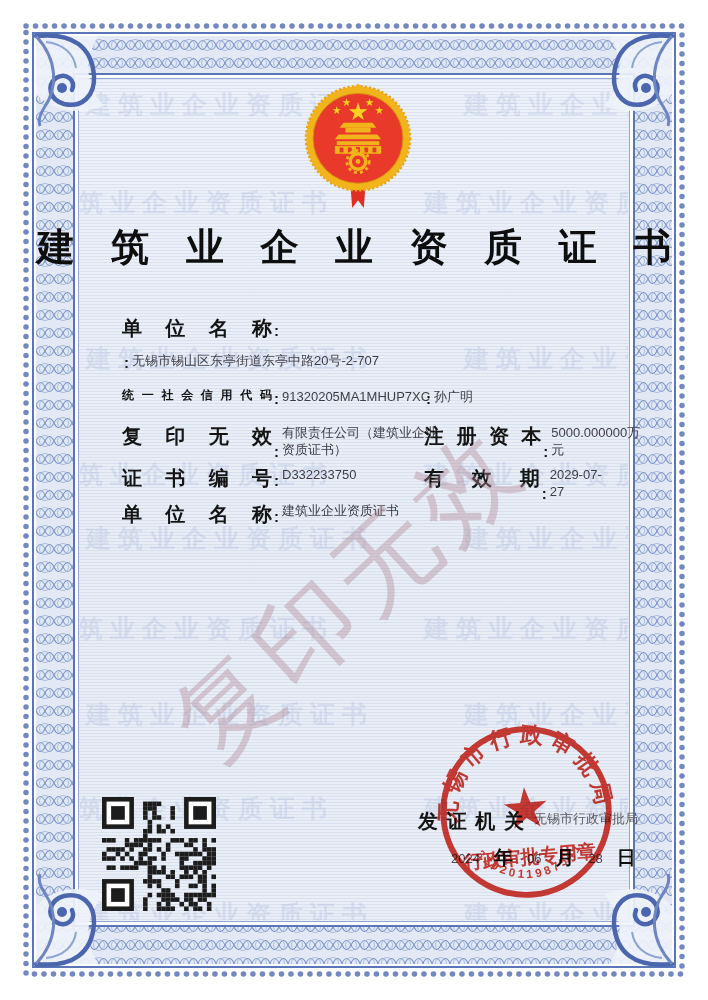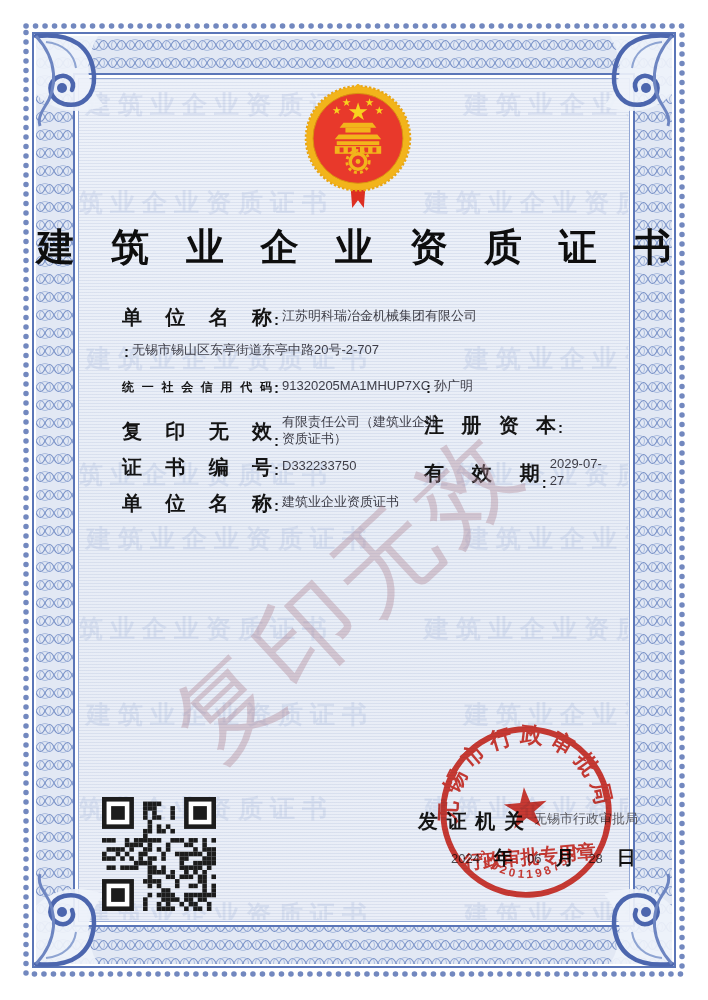--- a/index.html
+++ b/index.html
@@ -21,21 +21,21 @@
              color:rgba(178,138,152,.40);transform:rotate(-43deg);z-index:3;pointer-events:none;}
   
   .title{position:absolute;left:0;top:222px;width:708px;margin:0;text-align:center;
          font-size:38px;font-weight:900;letter-spacing:13px;text-indent:13px;color:#0e0e0e;z-index:2;}
   
   .emblem{position:absolute;left:300px;top:84px;width:116px;height:128px;z-index:2;}
   
   .fields{position:absolute;left:122px;top:302px;width:486px;z-index:2;color:#151515;}
   .frow{position:relative;height:27px;margin-bottom:9px;}
   .frow.tall{height:38px;margin-bottom:4px;}
-  .pair{position:absolute;left:0;top:4px;display:flex;align-items:center;}
+  .pair{position:absolute;left:0;top:15px;display:flex;align-items:flex-start;}
   .pair.r{left:302px;}
   .flabel{display:inline-block;width:150px;text-align:justify;text-align-last:justify;
           font-weight:700;font-size:20px;line-height:1.15;color:#141414;}
   .flabel.long{font-size:12px;}
   .pair.r .flabel{width:132px;}
   .colon{font-weight:700;font-size:15px;margin:0 3px 1px 2px;align-self:flex-end;}
   .fvalue{font-size:13px;color:#3d3d47;padding-bottom:2px;line-height:1.3;}
   .fvalue.narrow{width:158px;}
   
   .issuer{position:absolute;left:418px;top:810px;display:flex;align-items:flex-start;z-index:2;}
@@ -141,21 +141,20 @@
     <circle cx="60" cy="80" r="2.5" fill="#f2b41b"></circle>
   </svg>
 
   <h1 class="title">建 筑 业 企 业 资 质 证 书</h1>
 
   <div class="fields">
     <div class="frow">
       <div class="pair">
         <span class="flabel">单位名称</span>
         <span class="colon">:</span>
-        <span class="fvalue">江苏明科瑞冶金机械集团有限公司</span>
       </div>
     </div>
     <div class="frow">
       <div class="pair">
         <span class="colon">:</span>
         <span class="fvalue">无锡市锡山区东亭街道东亭中路20号-2-707</span>
       </div>
     </div>
     <div class="frow">
       <div class="pair">
@@ -170,20 +169,21 @@
     </div>
     <div class="frow tall">
       <div class="pair">
         <span class="flabel">复印无效</span>
         <span class="colon">:</span>
         <span class="fvalue narrow">有限责任公司（建筑业企业资质证书）</span>
       </div>
       <div class="pair r">
         <span class="flabel">注册资本</span>
         <span class="colon">:</span>
+        <span class="fvalue">5000.000000万元</span>
       </div>
     </div>
     <div class="frow">
       <div class="pair">
         <span class="flabel">证书编号</span>
         <span class="colon">:</span>
         <span class="fvalue">D332233750</span>
       </div>
       <div class="pair r">
         <span class="flabel">有效期</span>

